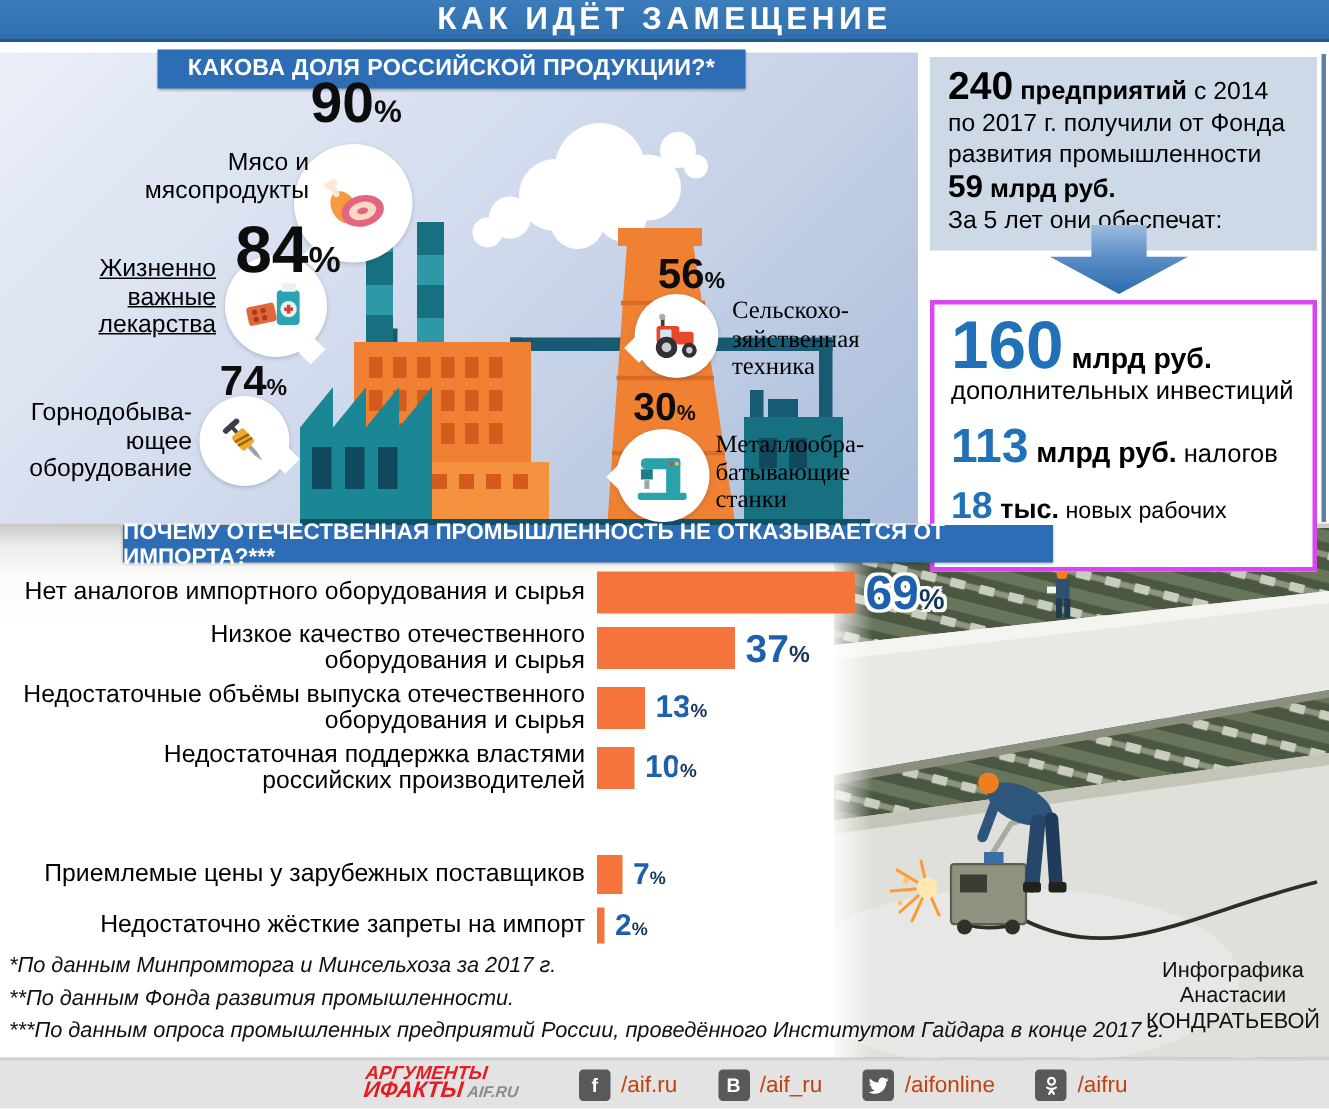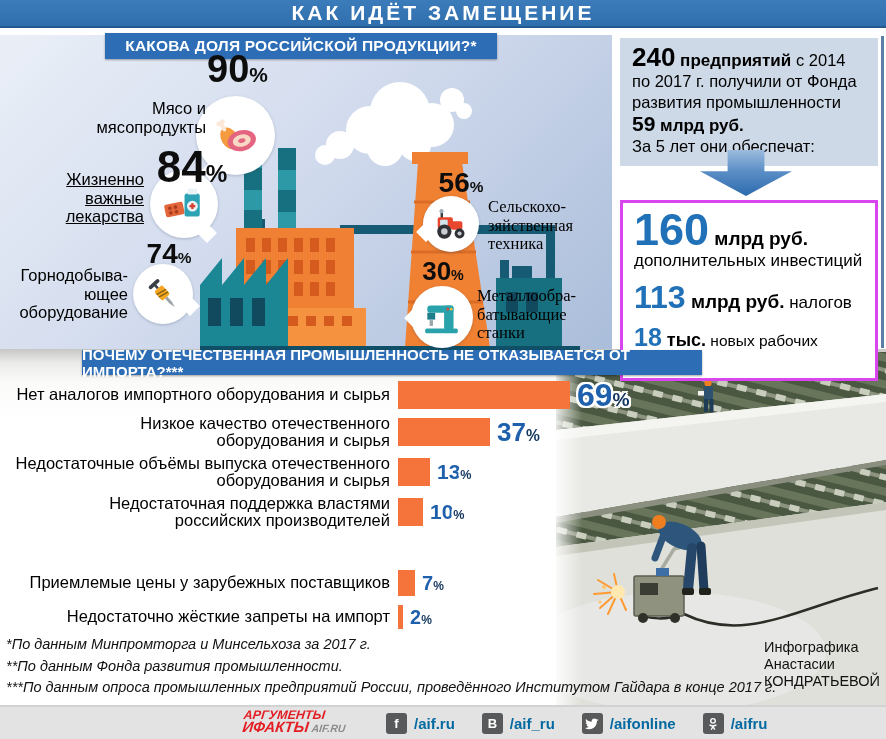--- a/index.html
+++ b/index.html
@@ -82,34 +82,34 @@
   .srow{position:absolute;display:flex;align-items:center;}
   .slab{flex:0 0 390px;text-align:right;font-size:16.5px;line-height:17.5px;color:#000;}
   .slab span{display:inline-block;}
   .sbar{background:#f4743b;margin-left:8px;flex:none;}
   .sval{margin-left:7px;font-weight:bold;color:#1e60ac;white-space:nowrap;
         text-shadow:-2px -2px 0 #fff,2px -2px 0 #fff,-2px 2px 0 #fff,2px 2px 0 #fff,0 -2px 0 #fff,0 2px 0 #fff,-2px 0 0 #fff,2px 0 0 #fff;}
   .sval .pc{color:#12365e;font-size:.6em;}
 
   
   .notes{position:absolute;left:6px;top:634px;z-index:6;font-style:italic;font-size:14.5px;line-height:21.5px;color:#111;}
-  .credit{position:absolute;right:6px;top:639px;z-index:6;text-align:left;font-size:14.5px;line-height:17px;color:#111;}
+  .credit{position:absolute;right:6px;top:639px;z-index:6;text-align:center;font-size:14.5px;line-height:17px;color:#111;}
 
   
   .footer{position:absolute;left:0;top:705px;width:886px;height:34px;background:#e3e3e3;border-top:2px solid #d2d2d2;}
   .aif{position:absolute;left:243px;top:3px;color:#e31e24;font-weight:bold;font-style:italic;
        transform:skewX(-6deg);line-height:11px;}
   .aif .a1{font-size:12.5px;display:block;}
   .aif .a2{font-size:15px;display:inline-block;margin-top:0px;}
   .aif .a3{font-size:10.5px;color:#8c8c8c;margin-left:3px;}
   .social{position:absolute;left:386px;top:6px;display:flex;gap:27px;}
   .soc{display:flex;align-items:center;}
   .soc .ic{width:21px;height:21px;background:#58595b;border-radius:3px;display:flex;align-items:center;justify-content:center;
            color:#fff;font-weight:bold;font-size:13px;}
-  .soc .h{margin-left:7px;font-size:15px;color:#0369a1;font-weight:bold;}
+  .soc .h{margin-left:7px;font-size:15px;color:#c2410c;}
 </style>
 </head>
 <body>
 
 <div class="stage">
 
   <div class="topbar">
     <div class="ttl">КАК ИДЁТ ЗАМЕЩЕНИЕ</div>
   </div>
 

